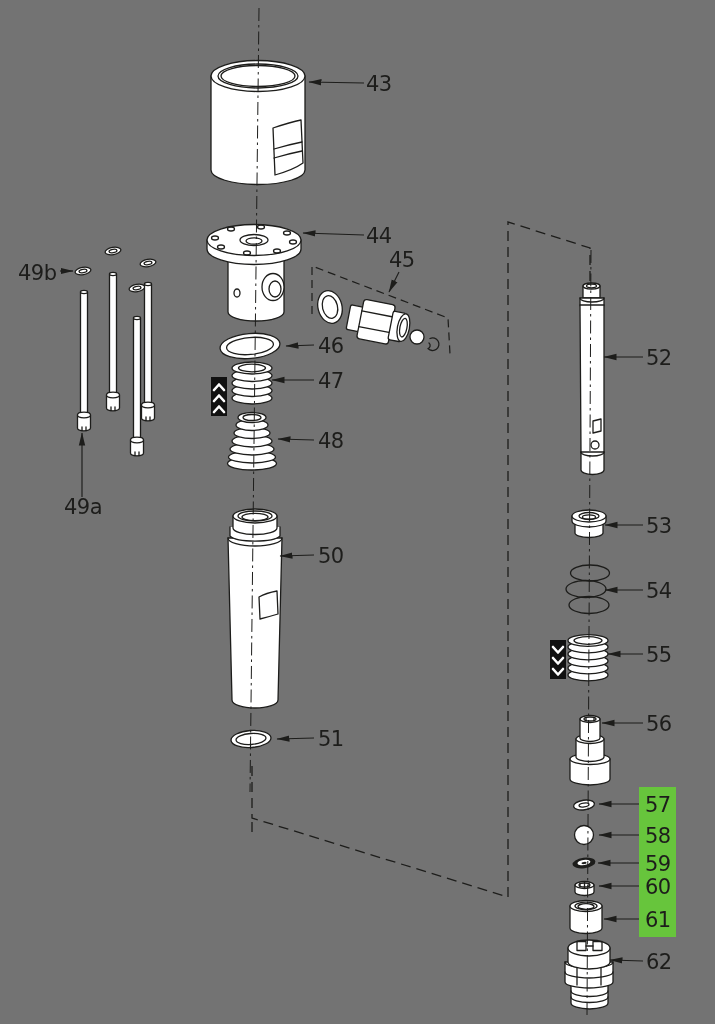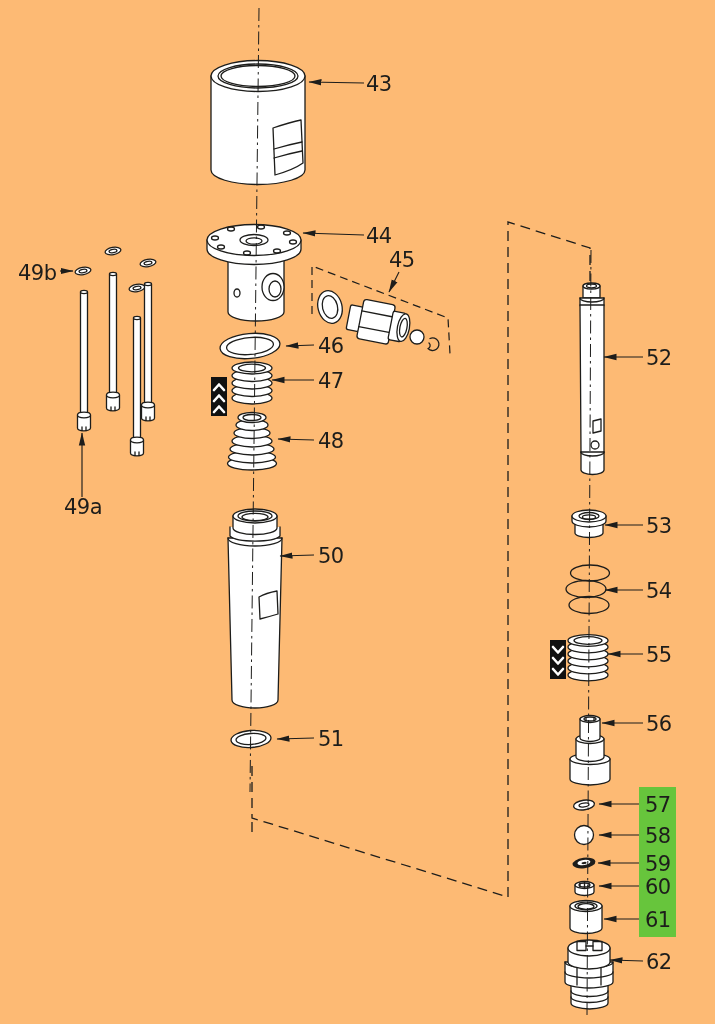--- a/index.html
+++ b/index.html
@@ -1,16 +1,16 @@
 <!DOCTYPE html>
 <html><head>
 <meta charset="utf-8">
 <style>
   html,body{margin:0;padding:0;background:#ffffff;}
-  #stage{position:relative;width:715px;height:1024px;background:#fdba74;overflow:hidden;}
+  #stage{position:relative;width:715px;height:1024px;background:#737373;overflow:hidden;}
   svg{position:absolute;left:0;top:0;}
   .ln{stroke:#1d1d1b;stroke-width:1.3;fill:none;stroke-linecap:round;stroke-linejoin:round;}
   .fw{fill:#ffffff;}
   .cl{stroke:#1d1d1b;stroke-width:1;fill:none;stroke-dasharray:13 4 2.5 4;}
   .db{stroke:#1d1d1b;stroke-width:1.3;fill:none;stroke-dasharray:10 6;}
   .db2{stroke:#1d1d1b;stroke-width:1.2;fill:none;stroke-dasharray:8 5;}
   .ldr{stroke:#1d1d1b;stroke-width:1.15;fill:none;}
   .lbl{font-family:"DejaVu Sans",sans-serif;font-size:21px;fill:#1d1d1b;letter-spacing:-0.5px;}
   .wht{stroke:#ffffff;stroke-width:2.6;fill:none;stroke-linecap:round;stroke-linejoin:round;}
 </style>

